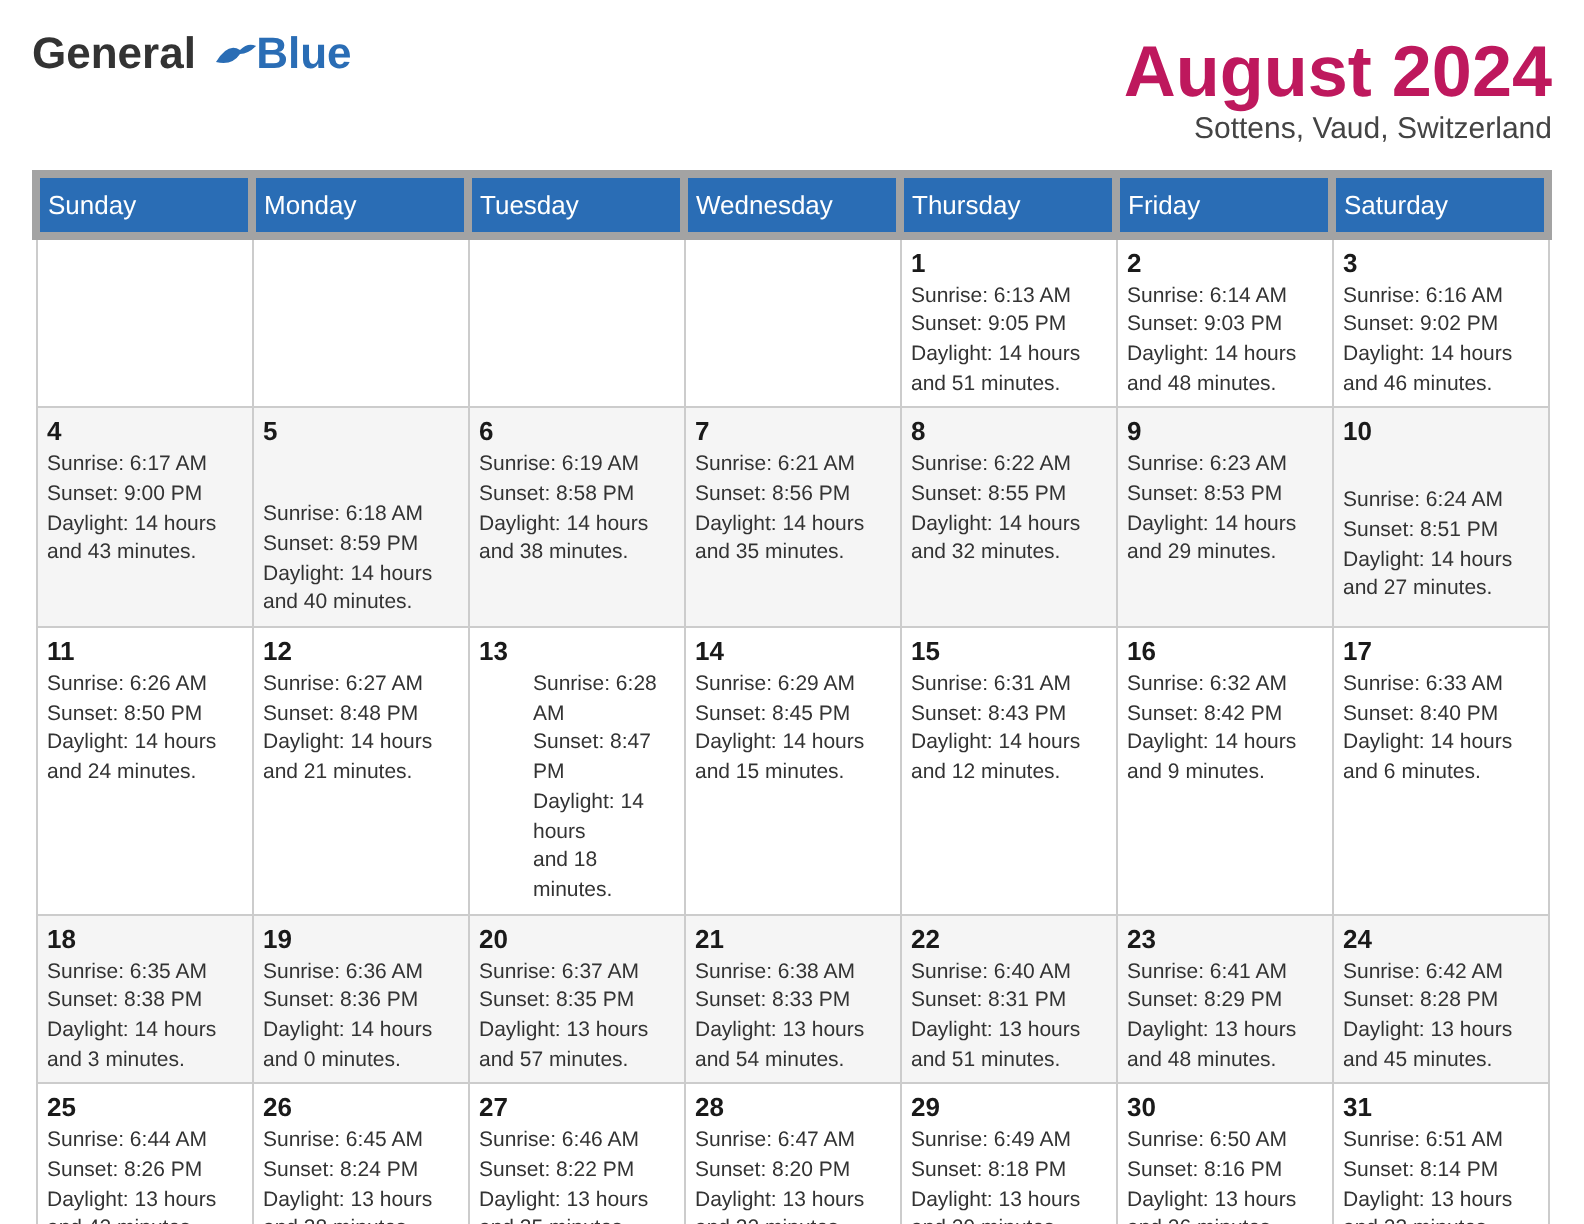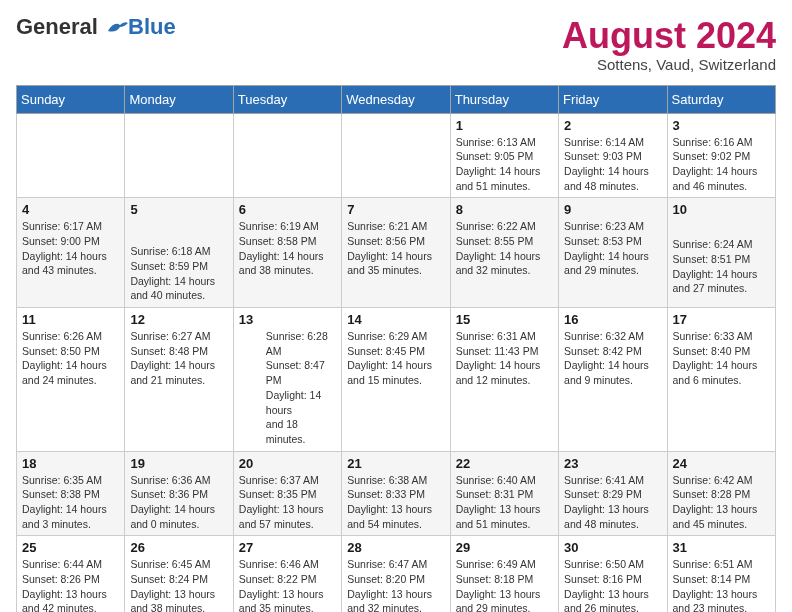--- a/index.html
+++ b/index.html
@@ -39,21 +39,21 @@
       border-collapse: collapse;
       font-size: 11px;
     }
     .calendar th {
       background-color: #2a6db5;
       color: #fff;
       padding: 6px 4px;
       text-align: left;
       font-size: 13px;
       font-weight: normal;
-      border: 1px solid #a3a3a3;
+      border: 4px solid #a3a3a3;
     }
     .calendar td {
       border: 1px solid #ccc;
       vertical-align: top;
       padding: 4px 5px;
       width: 108px;
       min-height: 80px;
       background: #fff;
     }
     .calendar tr:nth-child(even) td {
@@ -215,21 +215,21 @@
         <td>
           <span class="day-number">14</span>
           <div class="day-info" style="white-space: pre-line;">Sunrise: 6:29 AM
 Sunset: 8:45 PM
 Daylight: 14 hours
 and 15 minutes.</div>
         </td>
         <td>
           <span class="day-number">15</span>
           <div class="day-info" style="white-space: pre-line;">Sunrise: 6:31 AM
-Sunset: 11:43 PM
+Sunset: 8:43 PM
 Daylight: 14 hours
 and 12 minutes.</div>
         </td>
         <td>
           <span class="day-number">16</span>
           <div class="day-info" style="white-space: pre-line;">Sunrise: 6:32 AM
 Sunset: 8:42 PM
 Daylight: 14 hours
 and 9 minutes.</div>
         </td>

